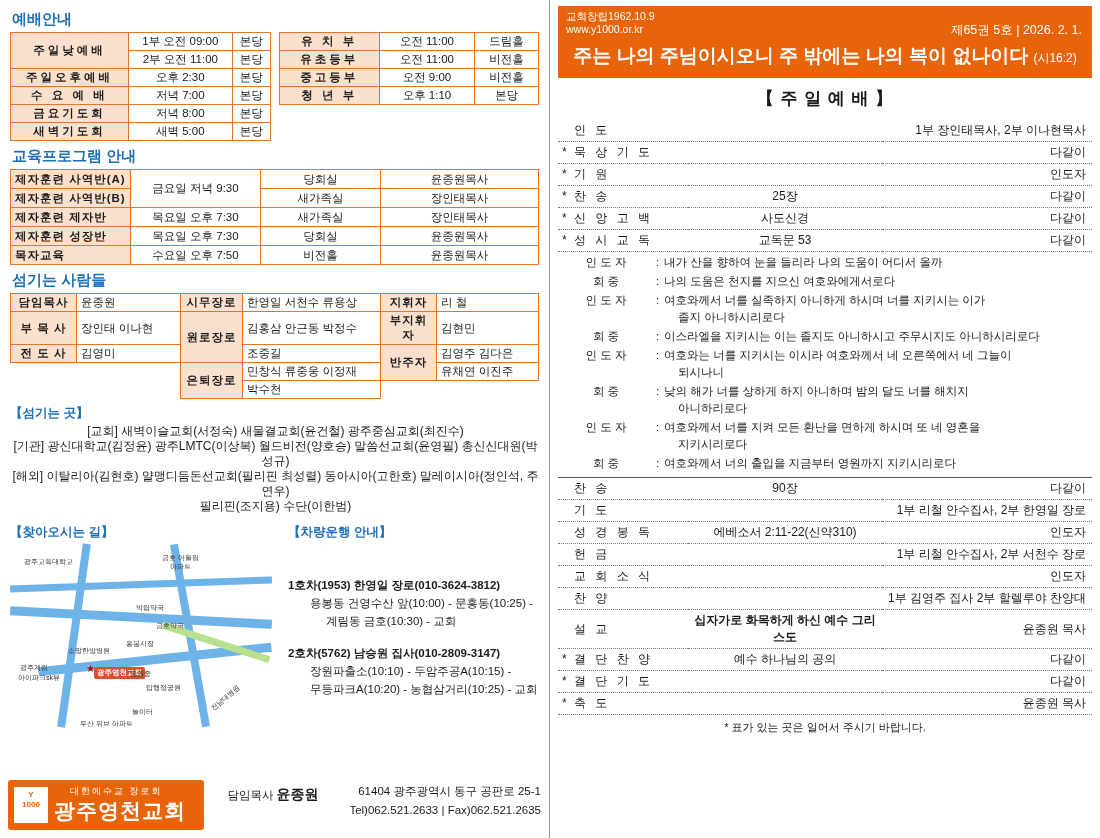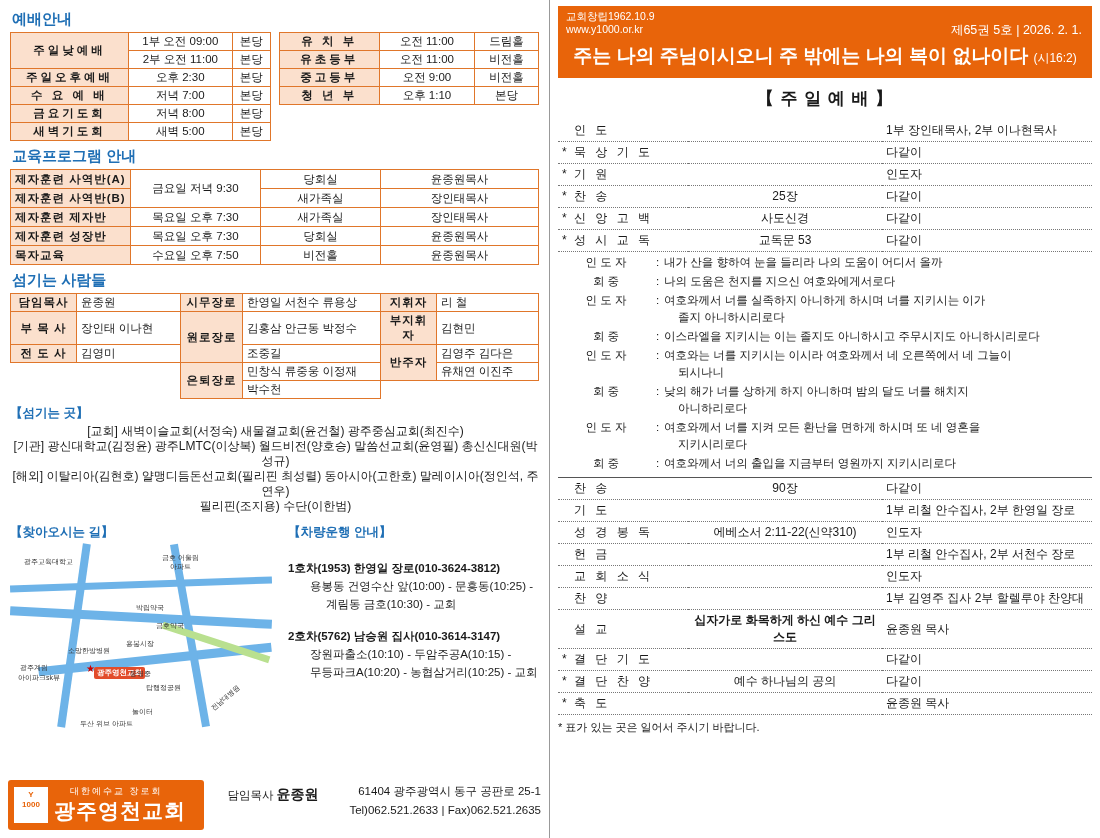--- a/index.html
+++ b/index.html
@@ -75,32 +75,32 @@
   .mast-title { text-align:center; font-size:19px; font-weight:bold; margin-top:7px; }
   .mast-title .ref { font-size:12px; font-weight:normal; }
 
   .worship-head { text-align:center; font-size:17px; font-weight:bold; margin:9px 0 10px 0; letter-spacing:1px; }
 
   table.order { border-collapse:collapse; width:100%; }
   table.order td { font-size:12px; padding:2px 4px; height:21px; vertical-align:middle; }
   table.order tr.line td { border-bottom:1px dotted #777; }
   .c1 { width:130px; }
   .c2 { text-align:center; }
-  .c3 { width:120px; padding-right:6px !important; }
+  .c3 { width:120px; text-align:right; padding-right:6px !important; }
   .ast { display:inline-block; width:12px; }
   .sp3 { letter-spacing:3px; }
 
   table.resp { border-collapse:collapse; width:100%; margin:1px 0; }
   table.resp td { font-size:11.5px; padding:1px 2px; vertical-align:top; line-height:17px; }
   table.resp td.who { width:96px; text-align:center; white-space:nowrap; }
   table.resp td.colon { width:8px; }
   table.resp td.txt { padding-left:2px; }
   .indent { padding-left:14px; display:inline-block; }
 
-  .note { text-align:left; font-size:11px; margin-top:5px; }
+  .note { text-align:center; font-size:11px; margin-top:5px; }
   .topline { border-top:1px solid #555; }
 </style>
 </head>
 <body>
 
 <div class="page">
   <div class="divider"></div>
 
   <div class="left">
 
@@ -281,24 +281,24 @@
           <div class="lbl" style="left:8px;top:130px;">아이파크sk뷰</div>
           <div class="lbl" style="left:120px;top:126px;">동명중</div>
           <div class="lbl" style="left:136px;top:140px;">탑행정공원</div>
           <div class="lbl" style="left:198px;top:150px;transform:rotate(-40deg);">전남대병원</div>
           <div class="lbl" style="left:122px;top:164px;">놀이터</div>
           <div class="lbl" style="left:70px;top:176px;">두산 위브 아파트</div>
         </div>
       </div>
       <div class="bus-box">
         <div class="blk-title">【차량운행 안내】</div>
-        <div class="bus-line head" style="margin-top:18px;">1호차(1953) 한영일 장로(010-3624-3812)</div>
+        <div class="bus-line head" style="margin-top:35px;">1호차(1953) 한영일 장로(010-3624-3812)</div>
         <div class="bus-line bus-ind">용봉동 건영수산 앞(10:00) - 문흥동(10:25) -</div>
         <div class="bus-line bus-ind2">계림동 금호(10:30) - 교회</div>
-        <div class="bus-line head" style="margin-top:14px;">2호차(5762) 남승원 집사(010-3614-3147)</div>
+        <div class="bus-line head" style="margin-top:14px;">2호차(5762) 남승원 집사(010-2809-3147)</div>
         <div class="bus-line bus-ind">장원파출소(10:10) - 두암주공A(10:15) -</div>
         <div class="bus-line bus-ind">무등파크A(10:20) - 농협삼거리(10:25) - 교회</div>
       </div>
     </div>
 
     <div class="footer">
       <div class="foot-logo">
         <div class="ycircle">Y<br>1000</div>
         <div class="sub">대한예수교 장로회</div>
         <div class="main">광주영천교회</div>
@@ -452,27 +452,27 @@
         <td class="c1"><span class="ast"></span><span class="sp3">찬          양</span></td>
         <td class="c2"></td>
         <td class="c3" style="width:210px;">1부 김영주 집사   2부 할렐루야 찬양대</td>
       </tr>
       <tr class="line">
         <td class="c1"><span class="ast"></span><span class="sp3">설          교</span></td>
         <td class="c2" style="font-weight:bold;">십자가로 화목하게 하신 예수 그리스도</td>
         <td class="c3" style="width:210px;">윤종원 목사</td>
       </tr>
       <tr class="line">
-        <td class="c1"><span class="ast">*</span><span class="sp3">결 단 기 도</span></td>
-        <td class="c2"></td>
-        <td class="c3" style="width:210px;">다같이</td>
-      </tr>
-      <tr class="line">
         <td class="c1"><span class="ast">*</span><span class="sp3">결 단 찬 양</span></td>
         <td class="c2">예수 하나님의 공의</td>
+        <td class="c3" style="width:210px;">다같이</td>
+      </tr>
+      <tr class="line">
+        <td class="c1"><span class="ast">*</span><span class="sp3">결 단 기 도</span></td>
+        <td class="c2"></td>
         <td class="c3" style="width:210px;">다같이</td>
       </tr>
       <tr class="line">
         <td class="c1"><span class="ast">*</span><span class="sp3">축          도</span></td>
         <td class="c2"></td>
         <td class="c3" style="width:210px;">윤종원 목사</td>
       </tr>
     </tbody>
       </table>
 

